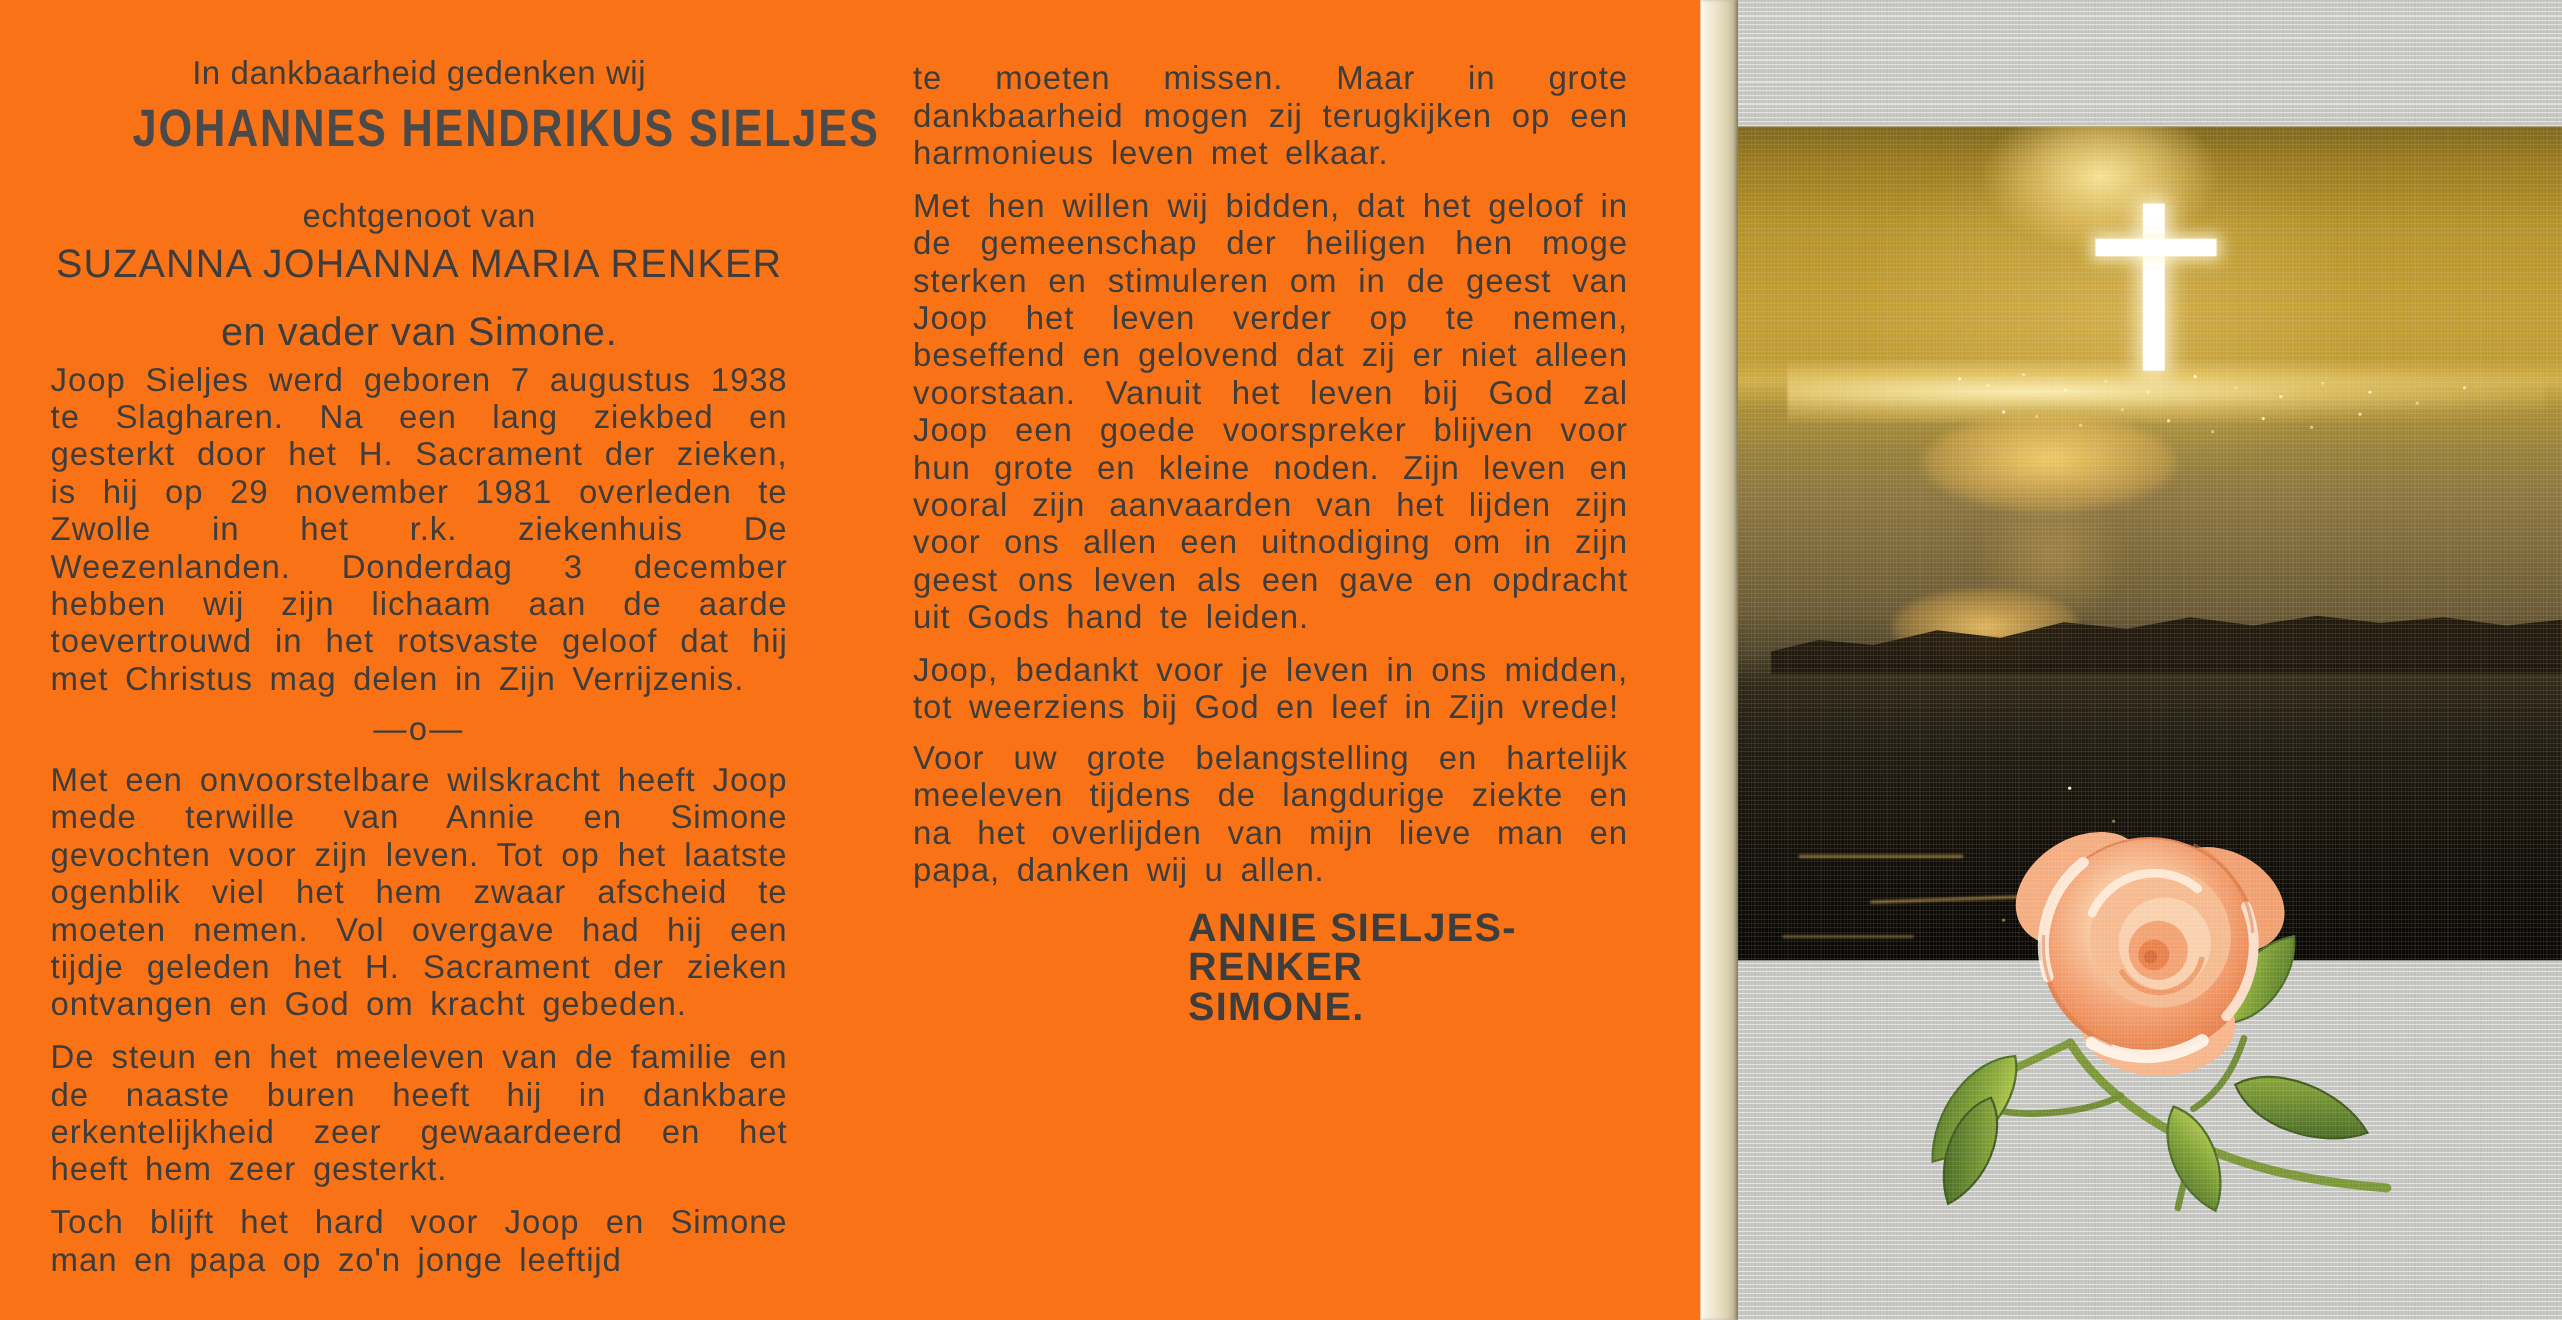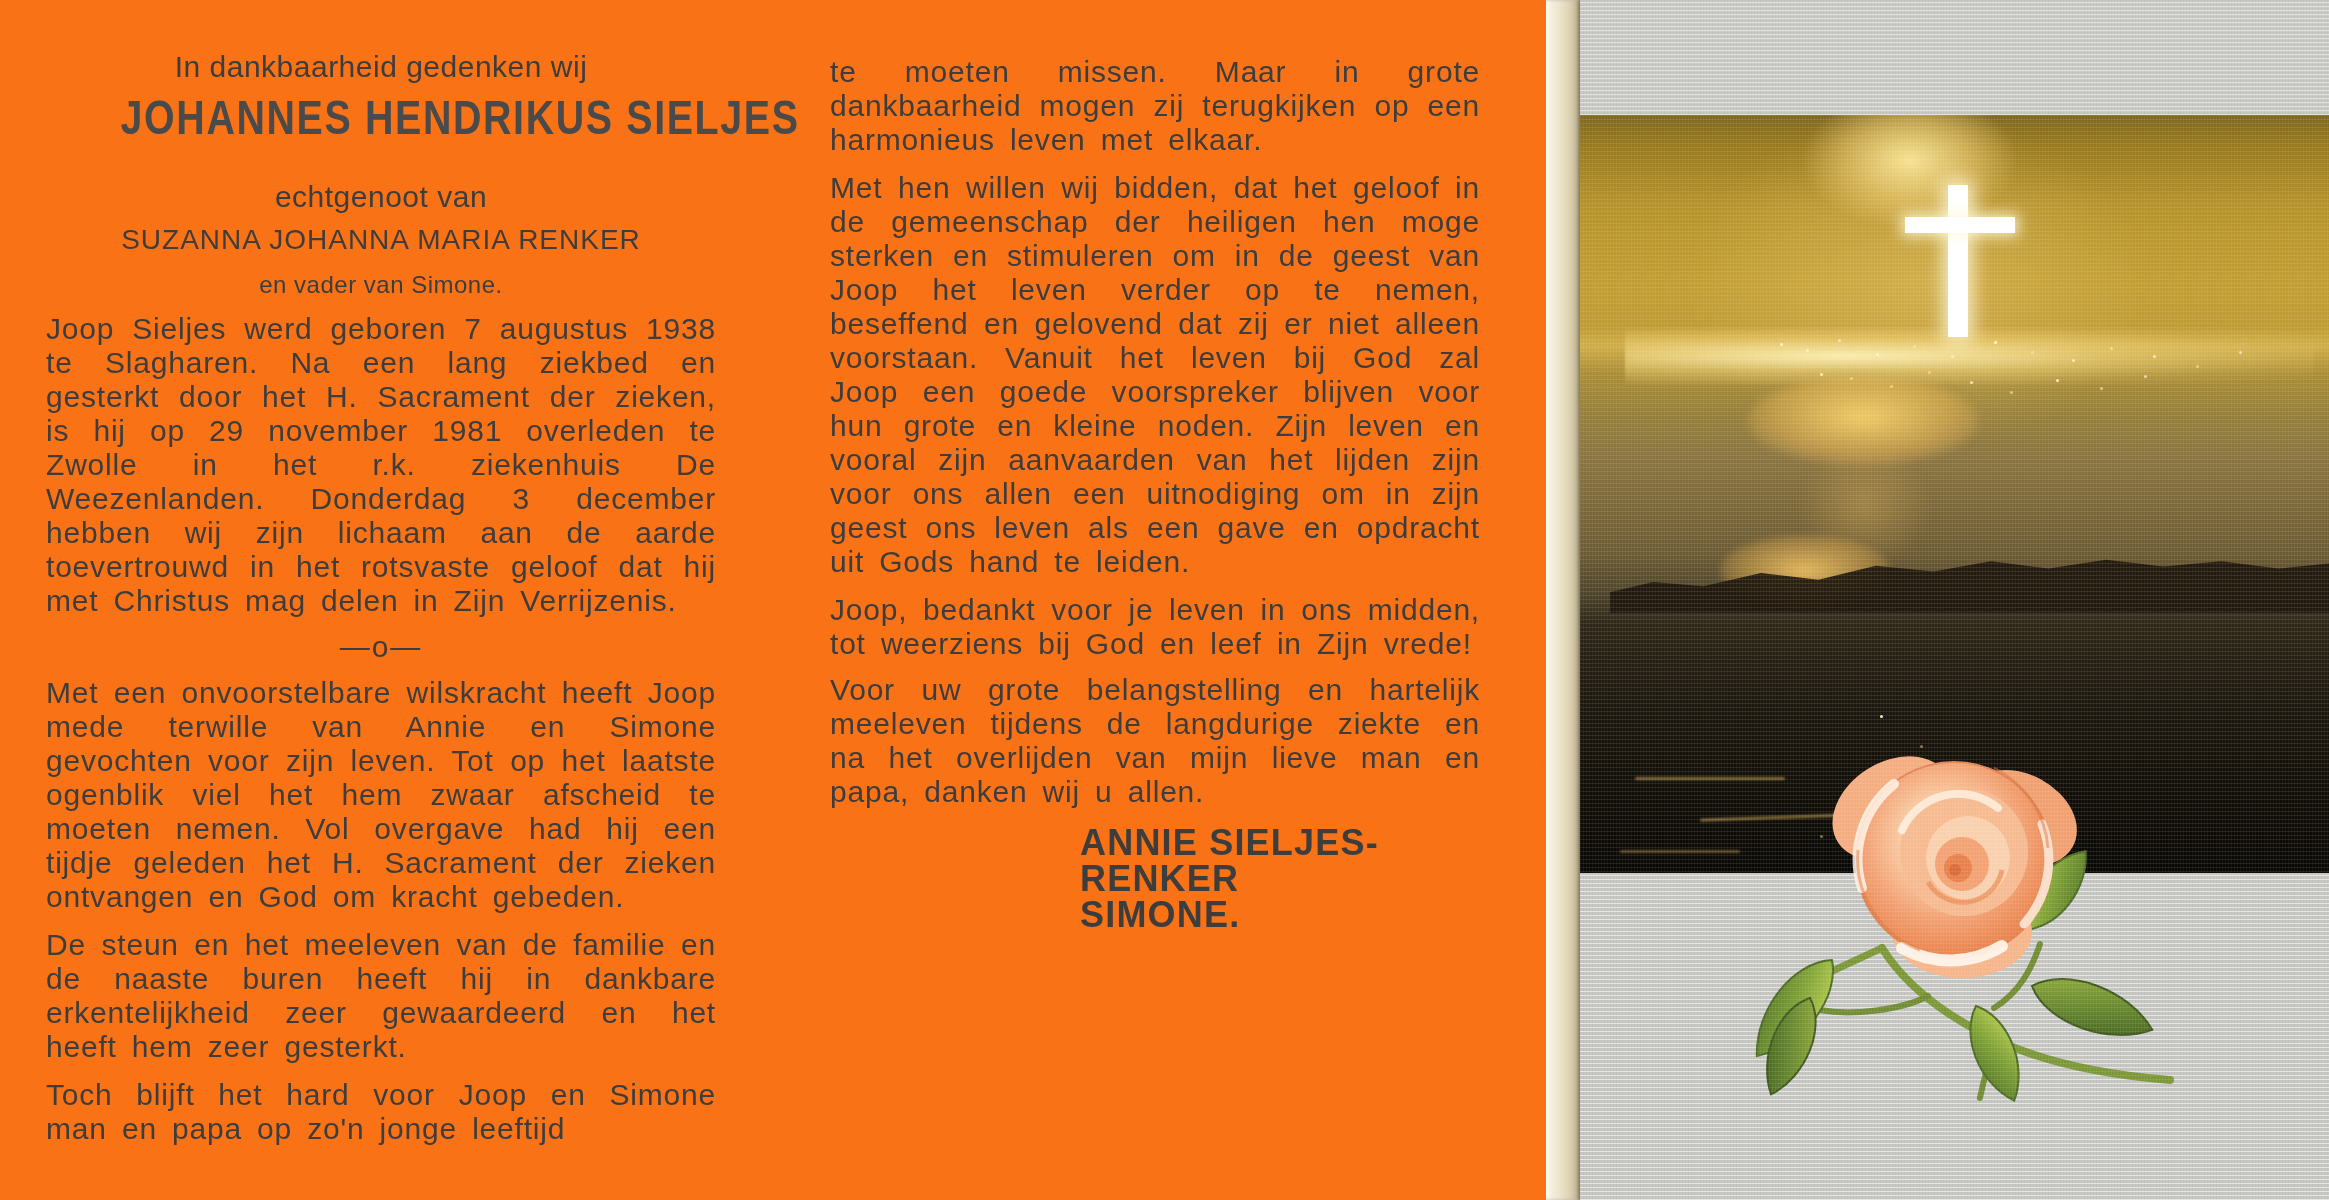--- a/index.html
+++ b/index.html
@@ -12,22 +12,22 @@
   
   #left-page{position:absolute;left:0;top:0;width:1546px;height:1200px;background:#f97316;}
   .col{position:absolute;}
   #col-left{left:46px;top:36px;width:670px;}
   #col-mid{left:830px;top:55px;width:650px;}
   .center{text-align:center;}
   .intro{font-size:30px;line-height:34px;margin:14px 0 8px;letter-spacing:.5px;}
   .deceased{font-size:48px;line-height:52px;font-weight:bold;color:#4a4a4a;margin:0 0 0;white-space:nowrap;}
   .deceased span{display:inline-block;transform:scaleX(.82);transform-origin:center;letter-spacing:2px;}
   .relation{font-size:30px;line-height:34px;margin:36px 0 6px;letter-spacing:.5px;}
-  .spouse{font-size:28px;line-height:40px;margin:0 0 8px;letter-spacing:1px;white-space:nowrap;}
-  .childline{font-size:24px;line-height:34px;margin:0 0 10px;letter-spacing:.5px;}
+  .spouse{font-size:36px;line-height:40px;margin:0 0 25px;letter-spacing:1px;white-space:nowrap;}
+  .childline{font-size:36px;line-height:34px;margin:0 0 10px;letter-spacing:.5px;}
   p.body{
     font-size:30px;line-height:34px;margin:0 0 12px;
     text-align:justify;letter-spacing:.8px;word-spacing:6px;
   }
   p.body.mt{margin-top:14px;}
   .divider{font-size:30px;line-height:34px;text-align:center;margin:12px 0 12px;letter-spacing:2px;}
   .ack{margin-top:30px;}
   .signature{margin:16px 0 0 250px;font-size:36px;line-height:36px;letter-spacing:1.2px;font-weight:bold;}
   
   #fold{

